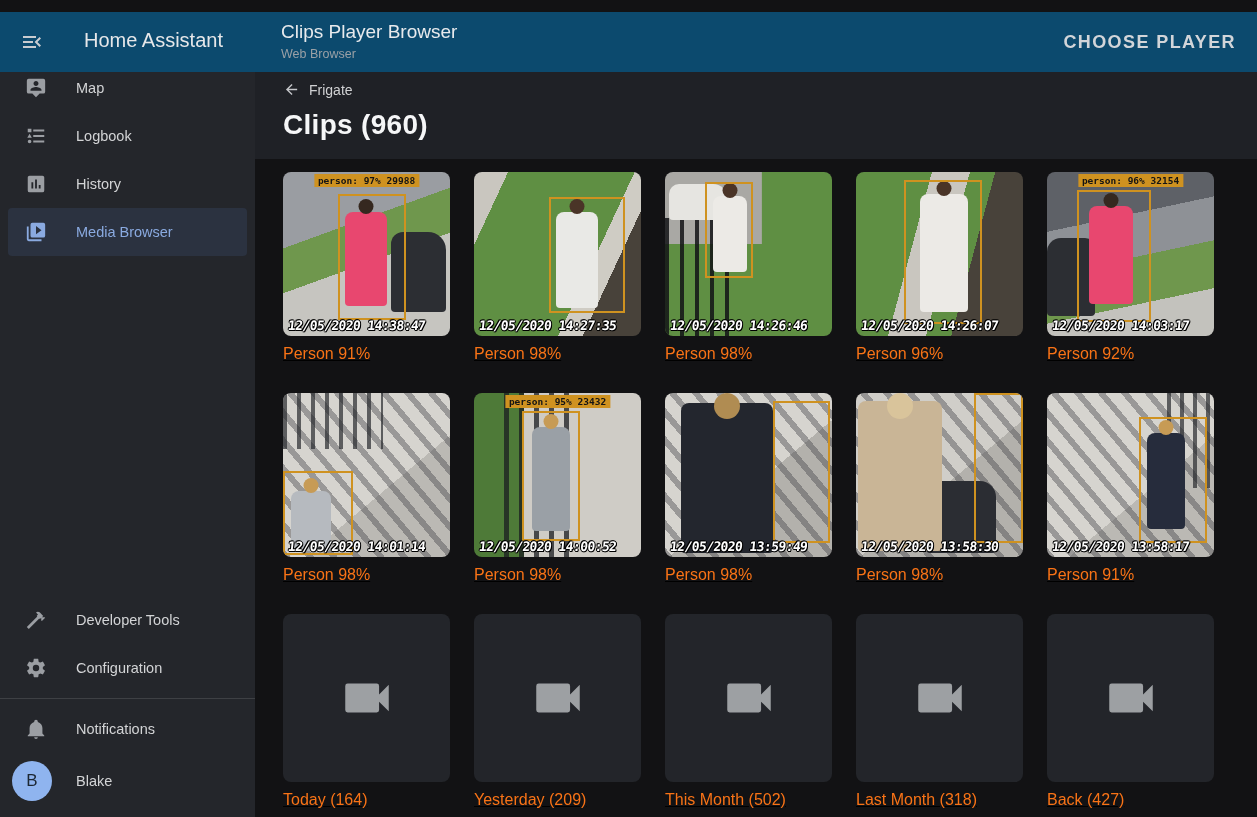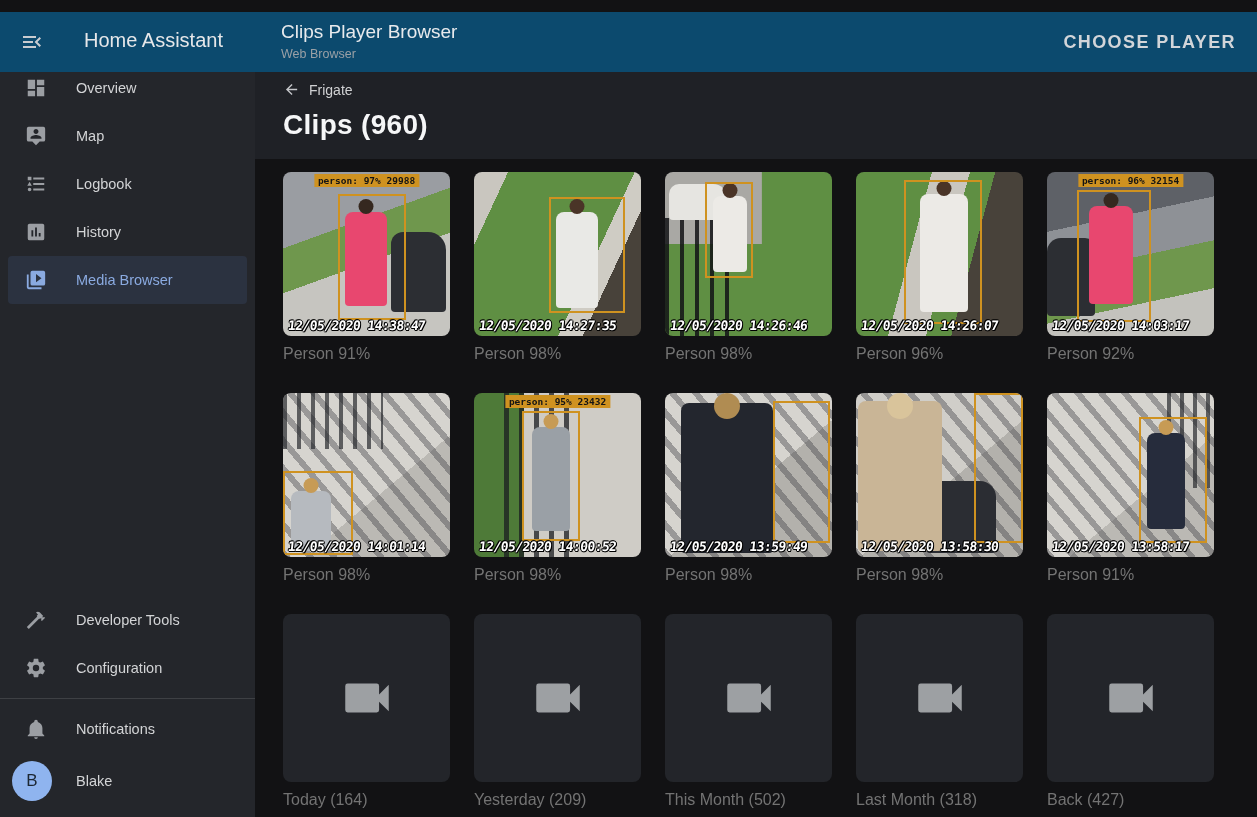--- a/index.html
+++ b/index.html
@@ -35,22 +35,22 @@
   .user-name { color:#d3d4d6; font-size:14.5px; }
 
   
   .main { position:absolute; top:60px; left:255px; right:0; bottom:0; background:#121214; overflow:hidden; }
   .page-header { background:#1f2126; padding:21px 32px 18px 28px; }
   .breadcrumb { display:flex; align-items:center; gap:9px; color:#d0d1d3; font-size:14px; cursor:pointer; width:max-content; }
   .breadcrumb .ic { width:17px; height:17px; color:#c4c6c9; display:flex; }
   .page-title { margin-top:11px; font-size:28px; font-weight:700; color:#f5f6f7; letter-spacing:.3px; }
 
   .grid { padding:13px 0 0 28px; display:grid; grid-template-columns:repeat(5,167px); column-gap:24px; }
-  .card { margin-bottom:29px; cursor:pointer; }
-  .card-label { margin-top:8px; font-size:16px; line-height:20px; color:#737373; }
+  .card { margin-bottom:29px; cursor:pointer;text-decoration:underline; }
+  .card-label { margin-top:8px; font-size:16px; line-height:20px; color:#f97316; }
 
   .thumb { position:relative; width:167px; height:164px; border-radius:8px; overflow:hidden; background:#23252a; }
   .folder-thumb { width:167px; height:168px; border-radius:8px; background:#23252a;
                   display:flex; align-items:center; justify-content:center; }
   .folder-thumb .ic { width:58px; height:58px; color:#9da0a3; display:flex; }
 
   .ts { position:absolute; left:5px; bottom:3px; font-family:"DejaVu Sans Mono", monospace; font-weight:700;
         font-size:13px; letter-spacing:-0.6px; color:#fff; white-space:nowrap; transform:skewX(-6deg);
         text-shadow:1px 0 #000,-1px 0 #000,0 1px #000,0 -1px #000,1px 1px #000,-1px -1px #000; z-index:5; }
   .tag { position:absolute; top:2px; left:50%; transform:translateX(-50%); background:var(--bbox,#d2931c);
@@ -141,28 +141,20 @@
     <div class="dialog-title">Clips Player Browser</div>
     <div class="dialog-sub">Web Browser</div>
   </div>
   <button class="choose-player">CHOOSE PLAYER</button>
 </header>
 
 <aside class="sidebar">
   <div class="nav-item">
     <span class="ic">
       <svg width="22" height="22" viewBox="0 0 24 24" fill="currentColor">
-          <path d="M13,3V9H21V3M13,21H21V11H13M3,21H11V15H3M3,13H11V3H3V13Z"></path>
-        </svg>
-    </span>
-    <span>Overview</span>
-  </div>
-  <div class="nav-item">
-    <span class="ic">
-      <svg width="22" height="22" viewBox="0 0 24 24" fill="currentColor">
           <path d="M20,2H4A2,2 0 0,0 2,4V16A2,2 0 0,0 4,18H8L12,22L16,18H20A2,2 0 0,0 22,16V4A2,2 0 0,0 20,2M12,4.3C13.5,4.3 14.7,5.5 14.7,7C14.7,8.5 13.5,9.7 12,9.7C10.5,9.7 9.3,8.5 9.3,7C9.3,5.5 10.5,4.3 12,4.3M18,15H6V14.1C6,12.1 10,11 12,11C14,11 18,12.1 18,14.1V15Z"></path>
         </svg>
     </span>
     <span>Map</span>
   </div>
   <div class="nav-item">
     <span class="ic">
       <svg width="22" height="22" viewBox="0 0 24 24" fill="currentColor">
           <path d="M5,9.5L7.5,14H2.5L5,9.5M3,4H7V8H3V4M5,20A2,2 0 0,0 7,18A2,2 0 0,0 5,16A2,2 0 0,0 3,18A2,2 0 0,0 5,20M9,5V7H21V5H9M9,19H21V17H9V19M9,13H21V11H9V13Z"></path>
         </svg>

